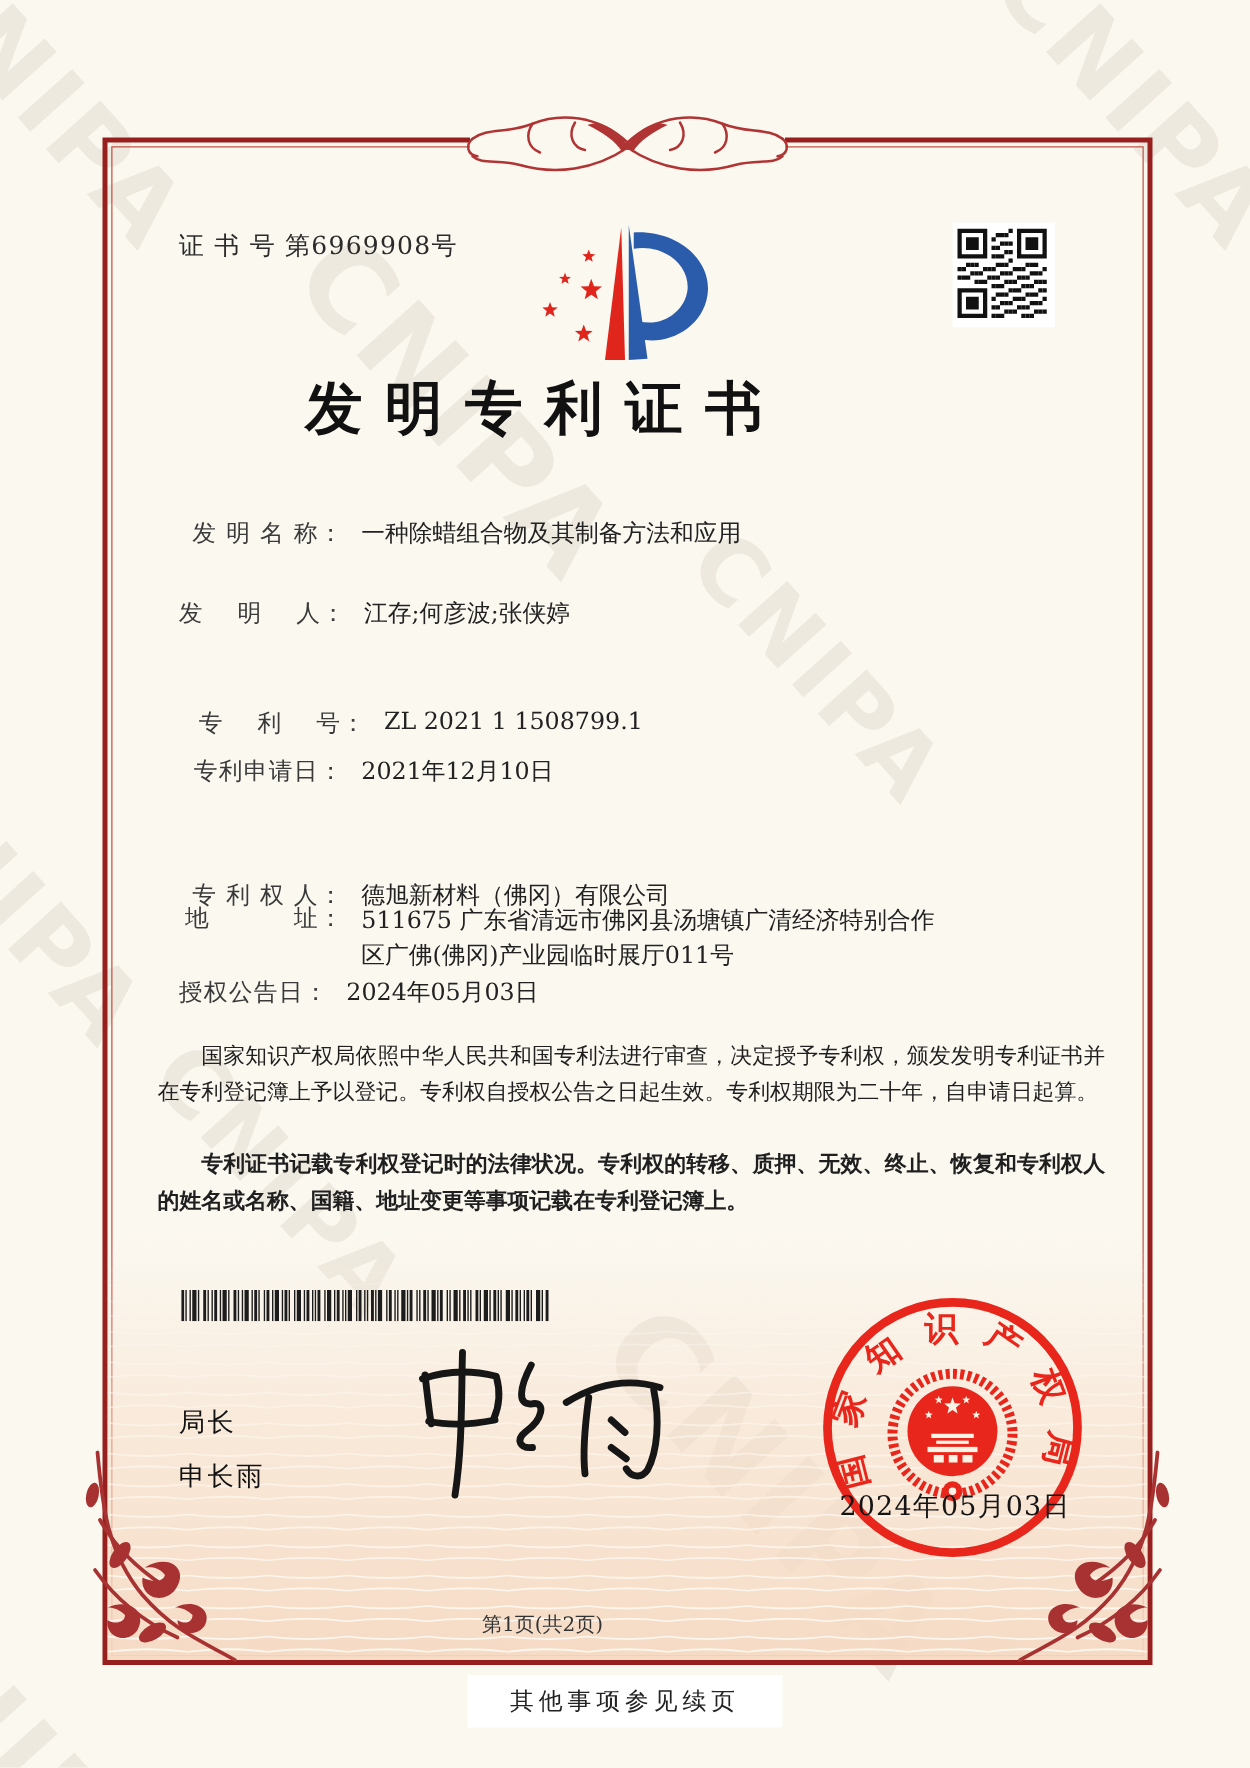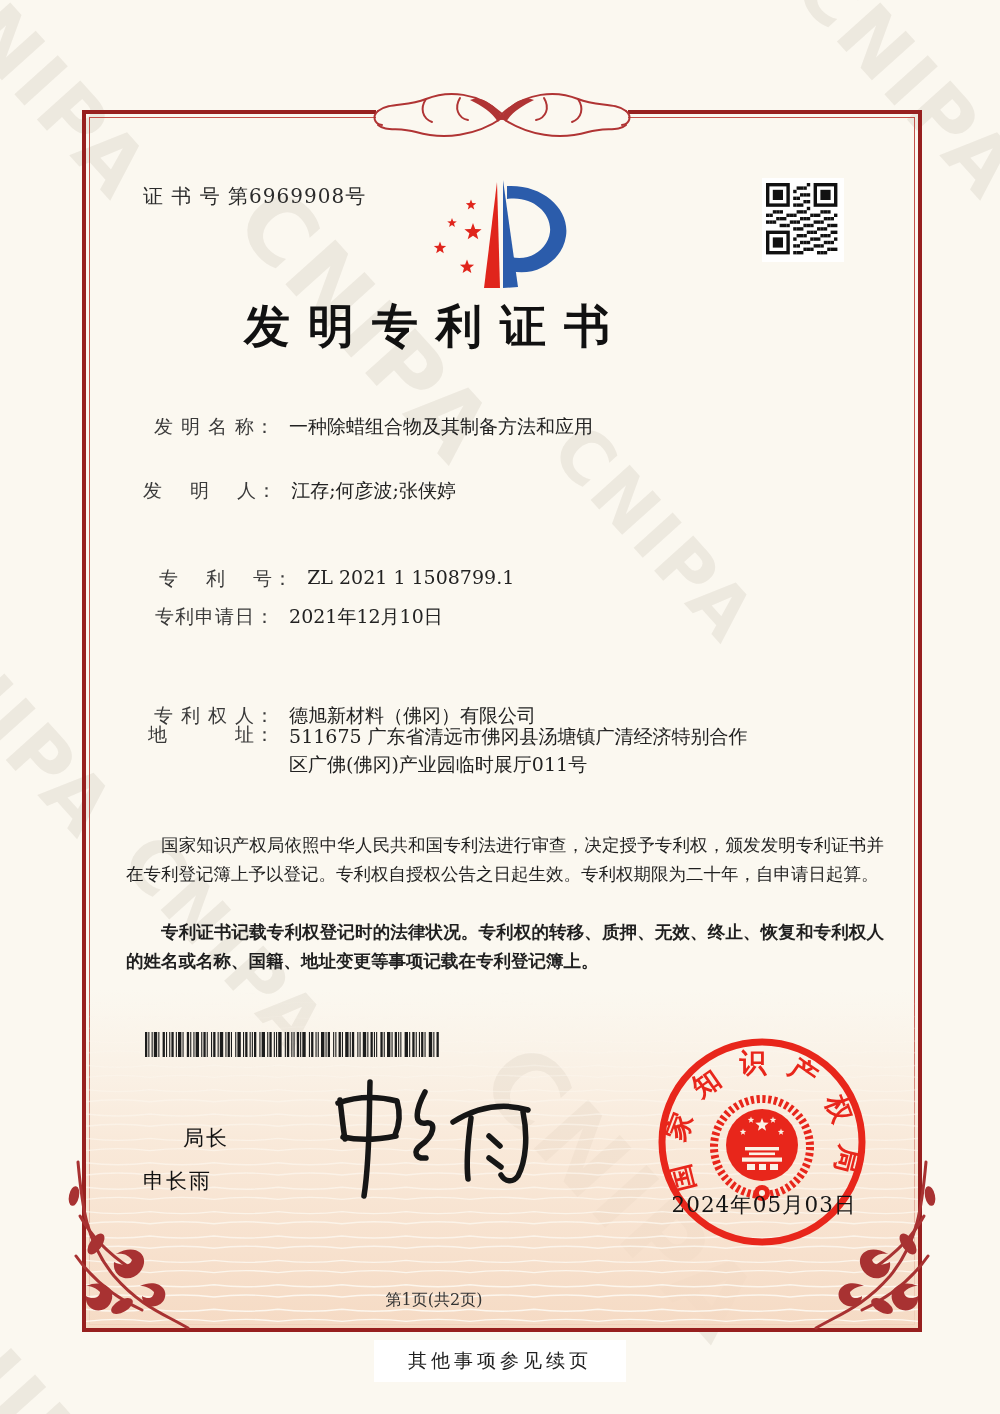--- a/index.html
+++ b/index.html
@@ -318,20 +318,24 @@
   <span class="field-value">德旭新材料（佛冈）有限公司</span>
 </div>
 <div class="abs field-row" style="top:722px;">
   <span class="field-label">地　　　 址：</span>
   <span class="field-value addr-lines">
     <div>511675 广东省清远市佛冈县汤塘镇广清经济特别合作</div>
     <div>区广佛(佛冈)产业园临时展厅011号</div>
   </span>
 </div>
 <div class="abs field-row" style="top:781px;width:780px;">
+  <span>
+    <span class="field-label" style="min-width:0;">授权公告日：</span>
+    <span class="field-value">2024年05月03日</span>
+  </span>
 </div>
 
 <p class="abs para" style="top:831px;">国家知识产权局依照中华人民共和国专利法进行审查，决定授予专利权，颁发发明专利证书并在专利登记簿上予以登记。专利权自授权公告之日起生效。专利权期限为二十年，自申请日起算。</p>
 <p class="abs para" style="top:918px;font-weight:bold;">专利证书记载专利权登记时的法律状况。专利权的转移、质押、无效、终止、恢复和专利权人的姓名或名称、国籍、地址变更等事项记载在专利登记簿上。</p>
 
 <svg id="barcode" class="abs" style="left:145px;top:1032px;" width="296" height="25" viewBox="0 0 296 25">
     <rect x="0.0" y="0" width="2.3" height="25" fill="#1c1c1c"></rect>
     <rect x="3.3" y="0" width="1.1" height="25" fill="#1c1c1c"></rect>
     <rect x="6.6" y="0" width="1.1" height="25" fill="#1c1c1c"></rect>
     <rect x="8.8" y="0" width="3.4" height="25" fill="#1c1c1c"></rect>
@@ -411,21 +415,21 @@
     <rect x="267.3" y="0" width="2.3" height="25" fill="#1c1c1c"></rect>
     <rect x="270.7" y="0" width="1.1" height="25" fill="#1c1c1c"></rect>
     <rect x="273.9" y="0" width="1.1" height="25" fill="#1c1c1c"></rect>
     <rect x="276.1" y="0" width="2.3" height="25" fill="#1c1c1c"></rect>
     <rect x="279.5" y="0" width="1.1" height="25" fill="#1c1c1c"></rect>
     <rect x="283.8" y="0" width="3.4" height="25" fill="#1c1c1c"></rect>
     <rect x="288.3" y="0" width="1.1" height="25" fill="#1c1c1c"></rect>
     <rect x="291.5" y="0" width="2.3" height="25" fill="#1c1c1c"></rect>
   </svg>
 
-<div class="abs director" style="top:1124px;margin-left:40px;">局长</div>
+<div class="abs director" style="top:1124px;">局长</div>
 <div class="abs director" style="top:1167px;">申长雨</div>
 
 <svg class="abs" style="left:285px;top:1066px;" width="250" height="138" viewBox="0 0 250 138">
   <g stroke="#161616" stroke-width="5.5" fill="none" stroke-linecap="round" stroke-linejoin="round">
     <path d="M85,16 C84,52 85,92 79,130"></path>
     <path d="M55,34 C57,50 58,62 60,73"></path>
     <path d="M53,37 C76,29 96,31 112,35 C116,49 114,60 110,69"></path>
     <path d="M58,71 C76,75 96,73 111,70"></path>
     <path d="M140,26 C131,43 128,59 141,57 C152,55 149,70 136,79 C127,86 131,93 141,92"></path>
     <path d="M168,56 C194,40 220,37 243,44"></path>

